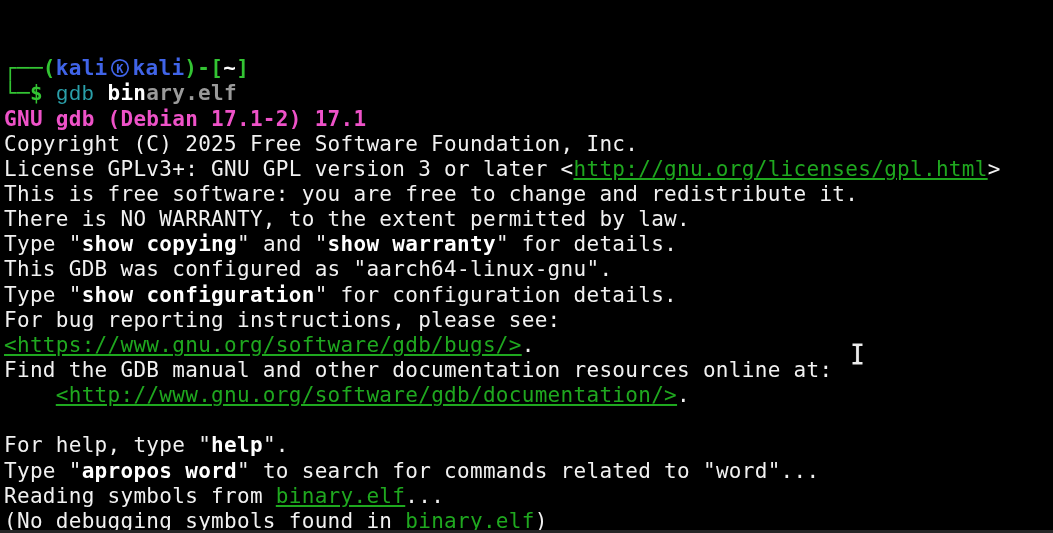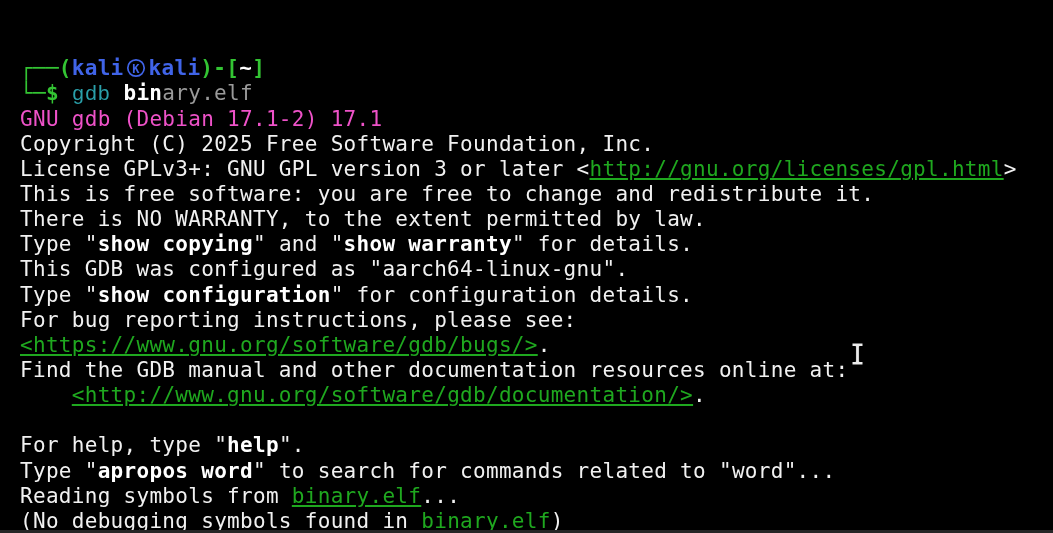--- a/index.html
+++ b/index.html
@@ -5,31 +5,31 @@
   html,body{margin:0;padding:0;}
   body{
     width:1053px;height:533px;overflow:hidden;position:relative;
     background:#000;
   }
   .term{
     position:absolute;left:0;top:0;right:0;bottom:0;
     padding:6px 0 0 4px;
     font-family:"DejaVu Sans Mono","Liberation Mono",monospace;
     font-size:21px;line-height:25.15px;letter-spacing:0.3px;
-    white-space:pre;color:var(--fg,#f1f1f1);margin-left:16px;
+    white-space:pre;color:var(--fg,#f1f1f1);
   }
   .line{height:25.15px;}
   .seg-f{color:var(--fg,#f1f1f1);}
   .seg-wb{color:#ffffff;font-weight:bold;}
   .seg-g{color:var(--green,#33c433);font-weight:bold;}
   .seg-u{color:var(--url,#1fa81f);text-decoration:underline;}
   .seg-b{color:var(--blue,#4064e8);font-weight:bold;}
   .seg-t{color:var(--teal,#2aa0aa);font-family:Liberation Mono, monospace;}
-  .seg-gb{color:var(--gray,#9a9a9a);font-weight:normal;}
-  .seg-m{color:var(--magenta,#ee52c8);font-weight:normal;}
+  .seg-gb{color:var(--gray,#9a9a9a);font-weight:bold;}
+  .seg-m{color:var(--magenta,#ee52c8);font-weight:bold;}
   .kali-icon{display:inline-block;width:25px;vertical-align:-3px;}
   .mouse-cursor{position:absolute;left:851px;top:342px;width:13px;height:24px;}
   .bottom-edge{position:absolute;left:0;right:0;bottom:0;height:3px;background:#262626;}
 </style>
 </head>
 <body style="--fg: #f1f1f1; --green: #33c433; --url: #1fa81f; --blue: #4064e8; --teal: #2aa0aa; --gray: #9a9a9a; --magenta: #ee52c8; background: rgb(0, 0, 0);">
 
 <div class="term">
   <div><div class="line"><span class="seg-g">┌──(</span><span class="seg-b">kali</span><span class="kali-icon"><svg width="25" height="20" viewBox="0 0 25 20">
             <circle cx="12" cy="10" r="8.2" fill="none" stroke="#4064e8" stroke-width="1.7"></circle>

